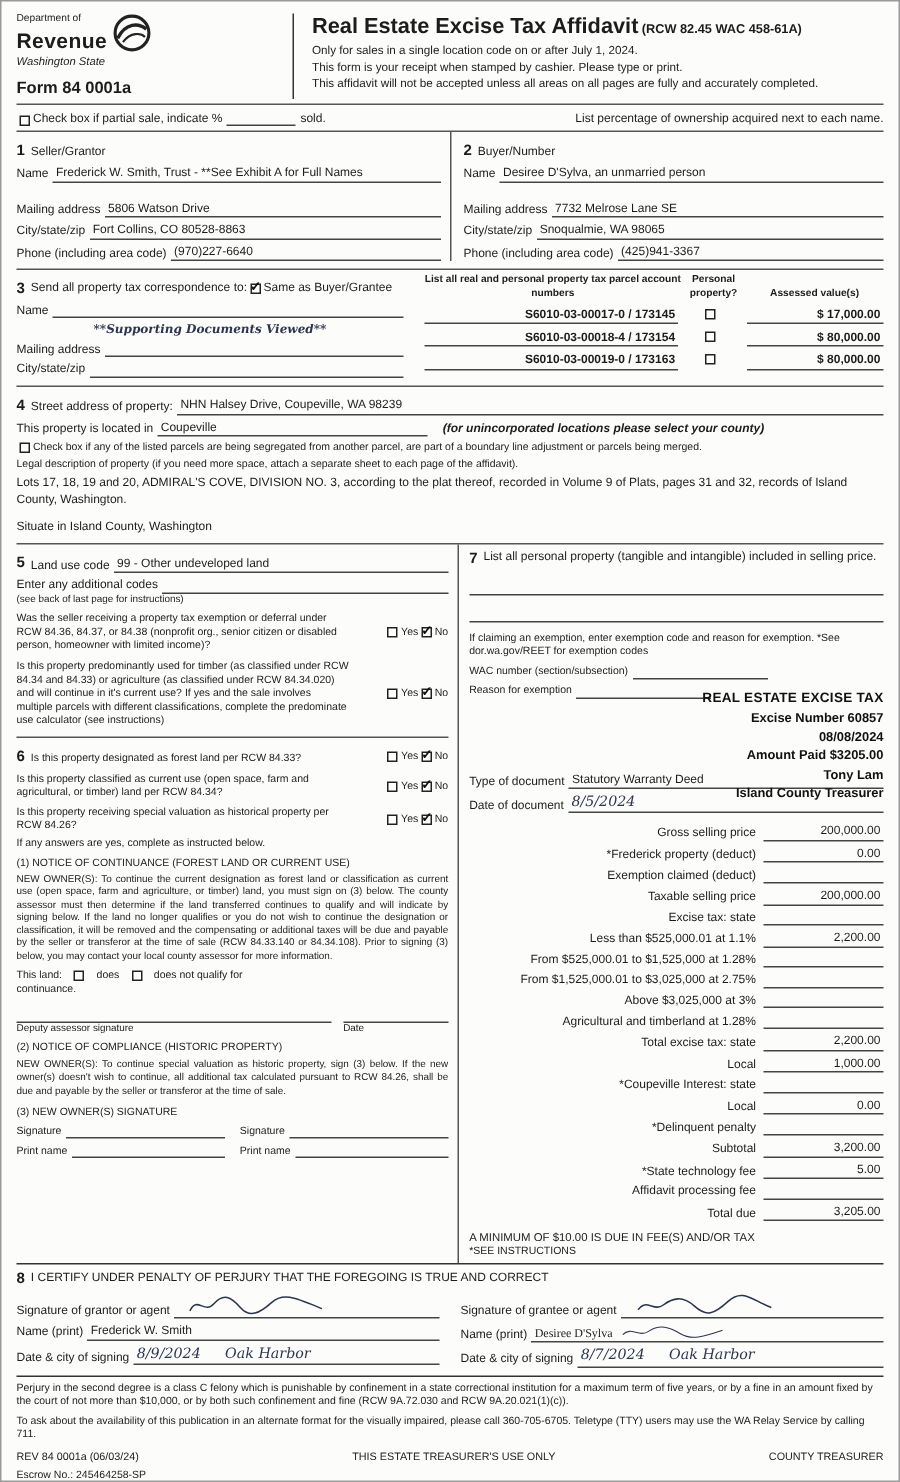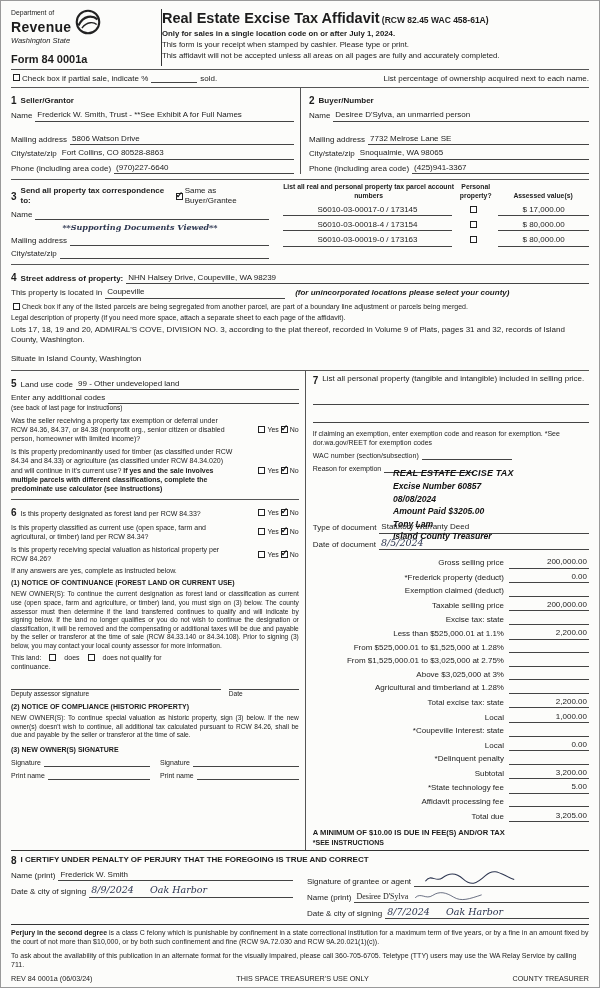--- a/index.html
+++ b/index.html
@@ -1,20 +1,20 @@
 <!DOCTYPE html>
 <html><head>
 <meta charset="utf-8">
 <style>
   * { box-sizing: border-box; margin: 0; padding: 0; }
   html, body { width: 600px; background: #e8e8e6; }
   body { font-family: "Liberation Sans", sans-serif; font-size: 8px; color: #1c1c1c; line-height: 1.3; }
   .page { width: 600px; height: 988px; background: #fcfcfa; border: 1px solid #999; padding: 8px 10px 6px; display: flex; flex-direction: column; overflow: hidden; }
 
-  .bold { font-weight: bold; }
+  .bold { font-weight: normal; }
   .center { text-align: left; }
   .t7 { font-size: 7px; }
   .t65 { font-size: 6.6px; }
   .hw { font-family: "DejaVu Serif", serif; font-style: italic; color: #2c3550; }
 
   .row { display: flex; align-items: flex-end; margin-top: 3px; }
   .lab { flex: none; padding-right: 3px; white-space: nowrap; }
   .line { border-bottom: 1px solid #444; min-height: 10px; padding: 0 2px; }
   .grow { flex: 1; }
   .num { font-weight: bold; font-size: 10px; margin-right: 4px; }
@@ -24,45 +24,45 @@
 
   
   .header { display: flex; border-bottom: 1px solid #555; padding-bottom: 3px; }
   .hleft { width: 150px; padding-right: 6px; }
   .agency { display: flex; align-items: flex-start; }
   .dept { font-size: 6.8px; }
   .rev { font-size: 14px; font-weight: bold; letter-spacing: 0.3px; }
   .wa { font-size: 7.5px; font-style: italic; }
   .logo { width: 26px; height: 26px; margin-left: 4px; flex: none; }
   .form-number { font-size: 11px; font-weight: bold; margin-top: 6px; }
-  .hright { flex: 1; border-left: 1.5px solid #333; padding-left: 0; }
+  .hright { flex: 1; border-left: 1.5px solid #333; padding-left: 12px; margin-left: 34px; }
   .title { font-size: 14.5px; font-weight: bold; }
   .title-ref { font-size: 8.5px; font-weight: bold; }
   .note { font-size: 7.8px; margin-top: 1px; }
 
-  .partial { display: flex; align-items: flex-start; padding: 4px 0 3px; border-bottom: 1px solid #555; }
+  .partial { display: flex; align-items: flex-end; padding: 4px 0 3px; border-bottom: 1px solid #555; }
   .partial .gap { width: 46px; border-bottom: 1px solid #444; height: 9px; margin: 0 3px; }
   .partial .spacer { flex: 1; }
 
   
   .sec12 { display: flex; border-bottom: 1px solid #555; padding-bottom: 5px; }
   .party { width: 50%; padding: 3px 6px 0 0; }
   .party + .party { border-left: 1px solid #555; padding-left: 8px; padding-right: 0; }
   .party .gaprow { height: 9px; }
 
   
   .sec34 { display: flex; border-bottom: 1px solid #555; padding-bottom: 5px; }
   .s3 { width: 46%; padding: 3px 8px 0 0; }
   .s3table { width: 54%; padding: 3px 0 0 6px; }
   .pt-head { display: flex; font-weight: bold; font-size: 6.8px; align-items: flex-end; }
   .ptc1 { width: 56%; text-align: center; }
   .ptc2 { width: 14%; text-align: center; }
   .ptc3 { width: 30%; text-align: center; }
   .ptrow { display: flex; align-items: flex-end; margin-top: 4px; }
-  .ptrow .ptc1, .ptrow .ptc3 { text-align: center; }
+  .ptrow .ptc1, .ptrow .ptc3 { text-align: right; font-weight: bold; }
   .handnote { text-align: center; font-weight: bold; margin-top: 2px; }
 
   
   .sec4 { border-bottom: 1px solid #555; padding: 3px 0 6px; }
   .county-note { font-weight: bold; font-style: italic; white-space: nowrap; padding-left: 10px; }
 
   
   .mid { display: flex; flex: 1; }
   .mleft { width: 51%; border-right: 1px solid #555; padding: 3px 6px 3px 0; }
   .mright { width: 49%; padding: 3px 0 3px 7px; position: relative; display: flex; flex-direction: column; }
@@ -73,21 +73,21 @@
 
   .sec6 { border-top: 1px solid #555; margin-top: 6px; padding-top: 2px; }
   .notice { font-size: 6.6px; text-align: justify; margin-top: 3px; }
   .sigcols { display: flex; gap: 10px; }
   .sigcols > div { flex: 1; }
 
   
   .taxrow { display: flex; align-items: flex-end; margin-top: 3.2px; justify-content: space-between; }
   .taxlabel { flex: 1; text-align: right; padding-right: 5px; }
   .taxval { width: 80px; text-align: right; flex: none; }
-  .stamp { position: absolute; right: 16px; top: 96px; width: 180px; text-align: left; font-weight: bold; font-size: 8.6px; line-height: 1.45; color: #111; font-style: italic; }
+  .stamp { position: absolute; right: 0; top: 96px; width: 180px; text-align: right; font-weight: bold; font-size: 8.6px; line-height: 1.45; color: #111; }
   .stamp .s1 { font-size: 9px; letter-spacing: 0.2px; }
   .stampspacer { height: 46px; }
 
   
   .sec8 { border-top: 1.5px solid #333; padding-top: 2px; }
   .sec8-cols { display: flex; gap: 14px; }
   .sec8-cols > div { flex: 1; }
   .sigline { display: flex; align-items: flex-end; font-family: Liberation Serif, serif; }
   .sig { height: 16px; width: 110px; }
 
@@ -509,20 +509,28 @@
   </div>
 
   <div class="sec8">
     <div class="row" style="align-items:center; margin-top:1px">
       <span class="num">8</span>
       <span class="bold">I CERTIFY UNDER PENALTY OF PERJURY THAT THE FOREGOING IS TRUE AND CORRECT</span>
     </div>
     <div class="sec8-cols">
       <div>
         <div class="row">
+          <span class="lab">Signature of grantor or agent</span>
+          <span class="line grow sigline">
+            <svg class="sig" viewBox="0 0 120 20">
+              <path d="M2 15 C 8 2, 14 18, 22 9 S 36 3, 44 12 S 60 17, 70 8 S 90 4, 112 13" fill="none" stroke="#2c3550" stroke-width="1.3"></path>
+            </svg>
+          </span>
+        </div>
+        <div class="row">
           <span class="lab">Name (print)</span>
           <span class="line grow">Frederick W. Smith</span>
         </div>
         <div class="row">
           <span class="lab">Date &amp; city of signing</span>
           <span class="line grow">
             <span class="hw" style="font-size:9.5px">8/9/2024</span>
             <span class="hw" style="font-size:9.5px; margin-left:14px">Oak Harbor</span>
           </span>
         </div>
@@ -557,19 +565,19 @@
   </div>
 
   <div class="footer">
     <div class="t7">
       <span class="bold">Perjury in the second degree</span>
       <span>is a class C felony which is punishable by confinement in a state correctional institution for a maximum term of five years, or by a fine in an amount fixed by the court of not more than $10,000, or by both such confinement and fine (RCW 9A.72.030 and RCW 9A.20.021(1)(c)).</span>
     </div>
     <div class="t7 center" style="margin-top:4px">To ask about the availability of this publication in an alternate format for the visually impaired, please call 360-705-6705. Teletype (TTY) users may use the WA Relay Service by calling 711.</div>
     <div class="footrow">
       <span>REV 84 0001a (06/03/24)</span>
-      <span>THIS SPACE TREASURER'S USE ONLY</span>
+      <span>THIS ESTATE TREASURER'S USE ONLY</span>
       <span>COUNTY TREASURER</span>
     </div>
     <div class="t7" style="margin-top:4px">Escrow No.: 245464258-SP</div>
   </div>
 
 </div>
 
 </body></html>

